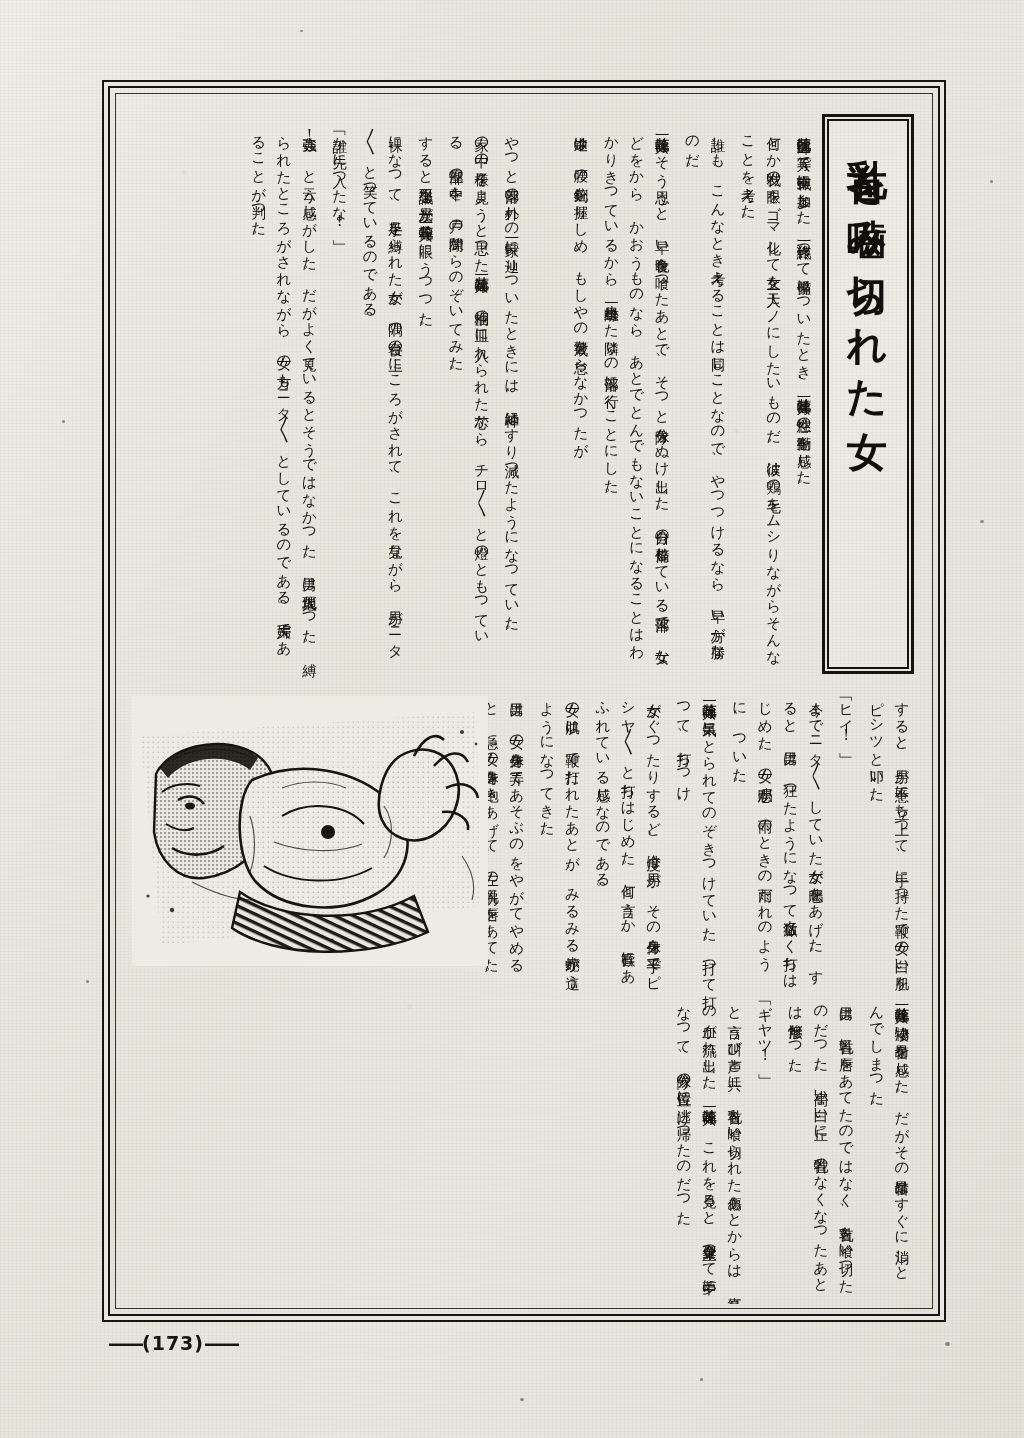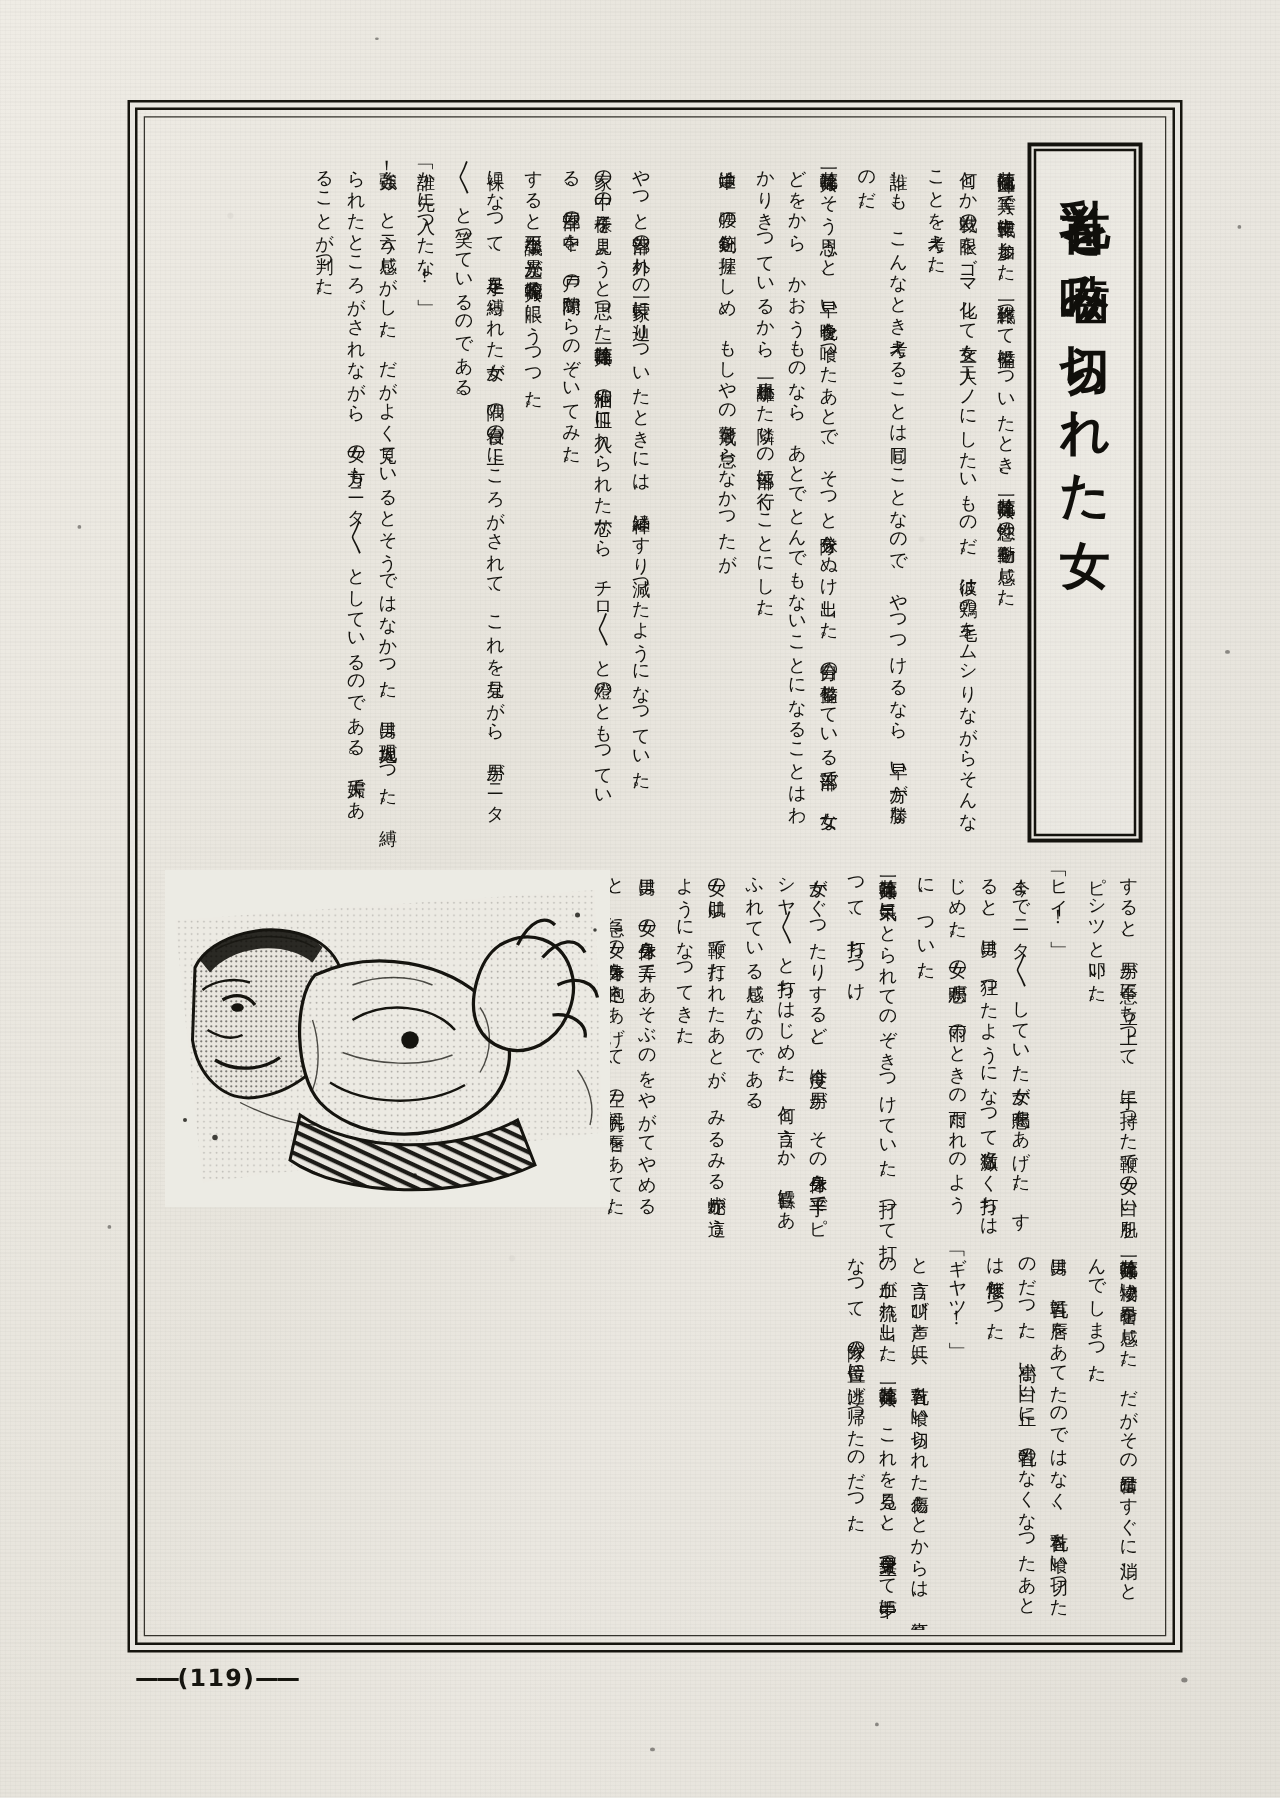--- a/index.html
+++ b/index.html
@@ -242,14 +242,14 @@
         <circle cx="16" cy="200" r="1.6"></circle>
         <circle cx="40" cy="214" r="2.2"></circle>
         <circle cx="200" cy="244" r="1.5"></circle>
       </g>
     </svg>
   </div>
 
 </div>
 
 <div class="pagenum">
-  <span class="dash">——</span><span>(119)</span><span class="dash">——</span>
+  <span class="dash">——</span><span>(173)</span><span class="dash">——</span>
 </div>
 
 </body></html>

